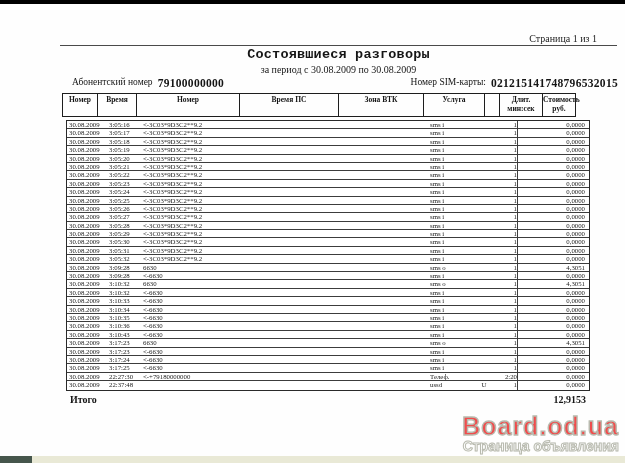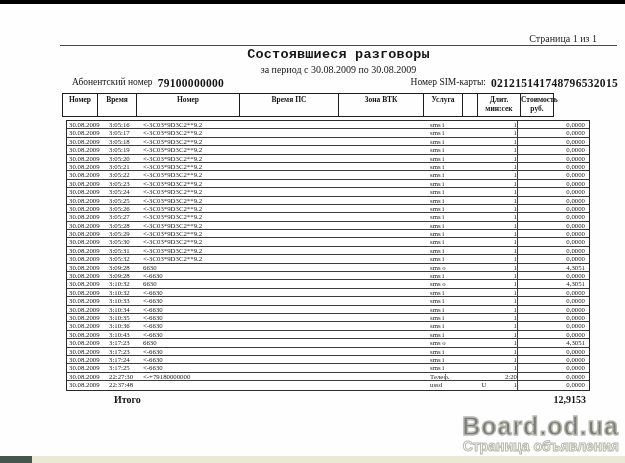--- a/index.html
+++ b/index.html
@@ -16,44 +16,44 @@
   .sub-label{font-size:9.5px;}
   .sub-value{font-size:11.5px;font-weight:bold;margin-left:5px;letter-spacing:.3px;}
   .grp{display:flex;align-items:flex-start;}
 
   .header-table{position:absolute;top:93px;left:62px;height:24px;display:flex;}
   .hcell{box-sizing:border-box;border:1px solid #1d1d1d;margin-left:-1px;height:24px;
          font-size:7.5px;font-weight:bold;text-align:center;white-space:pre-line;
          line-height:1.2;padding-top:1px;}
   .hcell:first-child{margin-left:0;}
   .hc0{width:36px}.hc1{width:40px}.hc2{width:104px}.hc3{width:100px}.hc4{width:86px}
-  .hc5{width:40px}.hc6{width:16px}.hc7{width:44px}.hc8{width:34px}
+  .hc5{width:62px}.hc6{width:16px}.hc7{width:44px}.hc8{width:34px}
 
   .data-table{position:absolute;top:120px;left:66px;width:522px;border:1px solid #2a2a2a;
               box-sizing:content-box;background:#fff;}
   .row{display:flex;height:8.4px;box-sizing:border-box;border-bottom:1px solid #3c3c3c;}
   .row:last-child{border-bottom:none;}
   .cell{font-size:6.8px;line-height:8px;white-space:nowrap;overflow:hidden;color:#1c1c1c;}
   .c-date{width:40px;padding-left:2px;}
   .c-time{width:34px;}
   .c-number{width:122px;}
   .c-spacer{width:165px;}
   .c-service{width:46px;}
   .c-flag{width:16px;text-align:center;}
   .c-dur{width:25px;text-align:right;}
   .c-cost{flex:1;text-align:right;padding-right:4px;border-left:1px solid #3c3c3c;}
 
   .total-line{position:absolute;top:394px;left:66px;width:522px;display:flex;
               justify-content:space-between;font-weight:bold;font-size:10px;}
-  .total-label{padding-left:4px;margin-left:44px;}
+  .total-label{padding-left:4px;}
   .total-value{padding-right:2px;}
 
   .watermark{position:absolute;right:6px;bottom:9px;text-align:right;
              font-family:"Liberation Sans","DejaVu Sans",sans-serif;font-weight:bold;opacity:.95;}
-  .wm1{font-size:25px;line-height:25px;letter-spacing:1px;color:#737373;
+  .wm1{font-size:25px;line-height:25px;letter-spacing:1px;color:#ef4444;
        -webkit-text-stroke:1.4px #b6b8ac;text-shadow:0 0 1px #c2c4b8;text-align:right;}
   .wm2{font-size:14px;line-height:15px;color:#ffffff;
        -webkit-text-stroke:1px #b6b8ac;text-shadow:0 0 1px #c2c4b8;}
   .bottom-strip{position:absolute;bottom:0;left:0;width:625px;height:7px;background:#e9e9d6;}
   .corner-block{position:absolute;bottom:0;left:0;width:32px;height:7px;background:#46564c;}
 </style>
 </head>
 <body>
 
 <div class="page">

